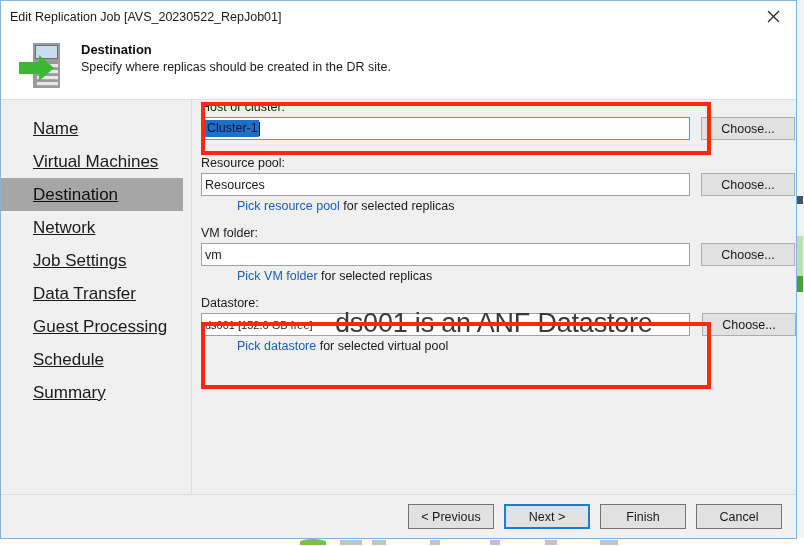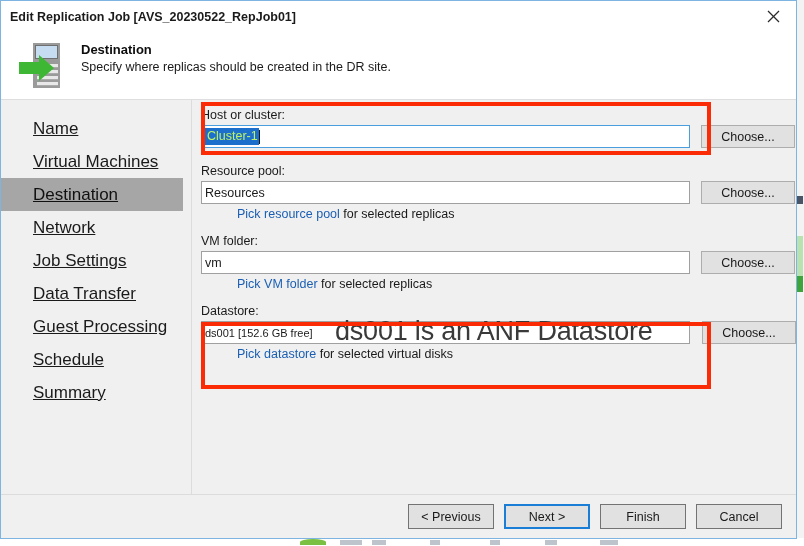--- a/index.html
+++ b/index.html
@@ -80,21 +80,20 @@
 
   
   #titlebar {
     height: 31px;
     min-height: 31px;
     background: #ffffff;
     display: flex;
     align-items: center;
     justify-content: space-between;
     padding-left: 9px;
-    font-weight: bold;
   }
   #title-text {
     font-size: 12.5px;
     color: #1a1a1a;
     white-space: nowrap;
   }
   #close-button {
     width: 45px;
     height: 30px;
     display: flex;
@@ -166,21 +165,21 @@
     text-decoration: underline;
   }
   .nav-item.selected {
     background: #a6a6a6;
     color: #111111;
   }
 
   #content {
     flex: 1;
     position: relative;
-    padding: 8px 0 0 9px;
+    padding: 0 0 0 9px;
   }
 
   
   .field-group {
     position: relative;
     margin-bottom: 4px;
   }
   .field-label {
     font-size: 12.5px;
     color: #1a1a1a;
@@ -201,21 +200,21 @@
     display: flex;
     align-items: center;
     font-family: "Liberation Sans", sans-serif;
     outline: none;
   }
   .text-input.focused {
     border: 1px solid #4a9ede;
   }
   .sel-text {
     background: #1c6fcb;
-    color: #bef264;
+    color: #0f172a;
     padding: 1px 1px 1px 2px;
     line-height: 1.25;
   }
   .caret {
     display: inline-block;
     width: 1px;
     height: 14px;
     background: #1a1a1a;
     margin-left: 0px;
     vertical-align: middle;
@@ -420,21 +419,21 @@
       <div class="field-group">
         <div class="field-label">Datastore:</div>
         <div class="field-row" style="position:relative;justify-content:space-between;">
           <div class="text-input">
             <span class="small-value">ds001 [152.6 GB free]</span>
           </div>
           <div id="annotation-text">ds001 is an ANF Datastore</div>
           <button class="choose-button">Choose...</button>
         </div>
         <div class="hint-line">
-          <span class="hint-link">Pick datastore</span><span> for selected virtual disks</span>
+          <span class="hint-link">Pick datastore</span><span> for selected virtual pool</span>
         </div>
       </div>
 
     </div>
 
     <div class="red-box" id="red-box-host" style="top:2px;"></div>
     <div class="red-box" id="red-box-datastore" style="top:222px;"></div>
 
   </div>
 

